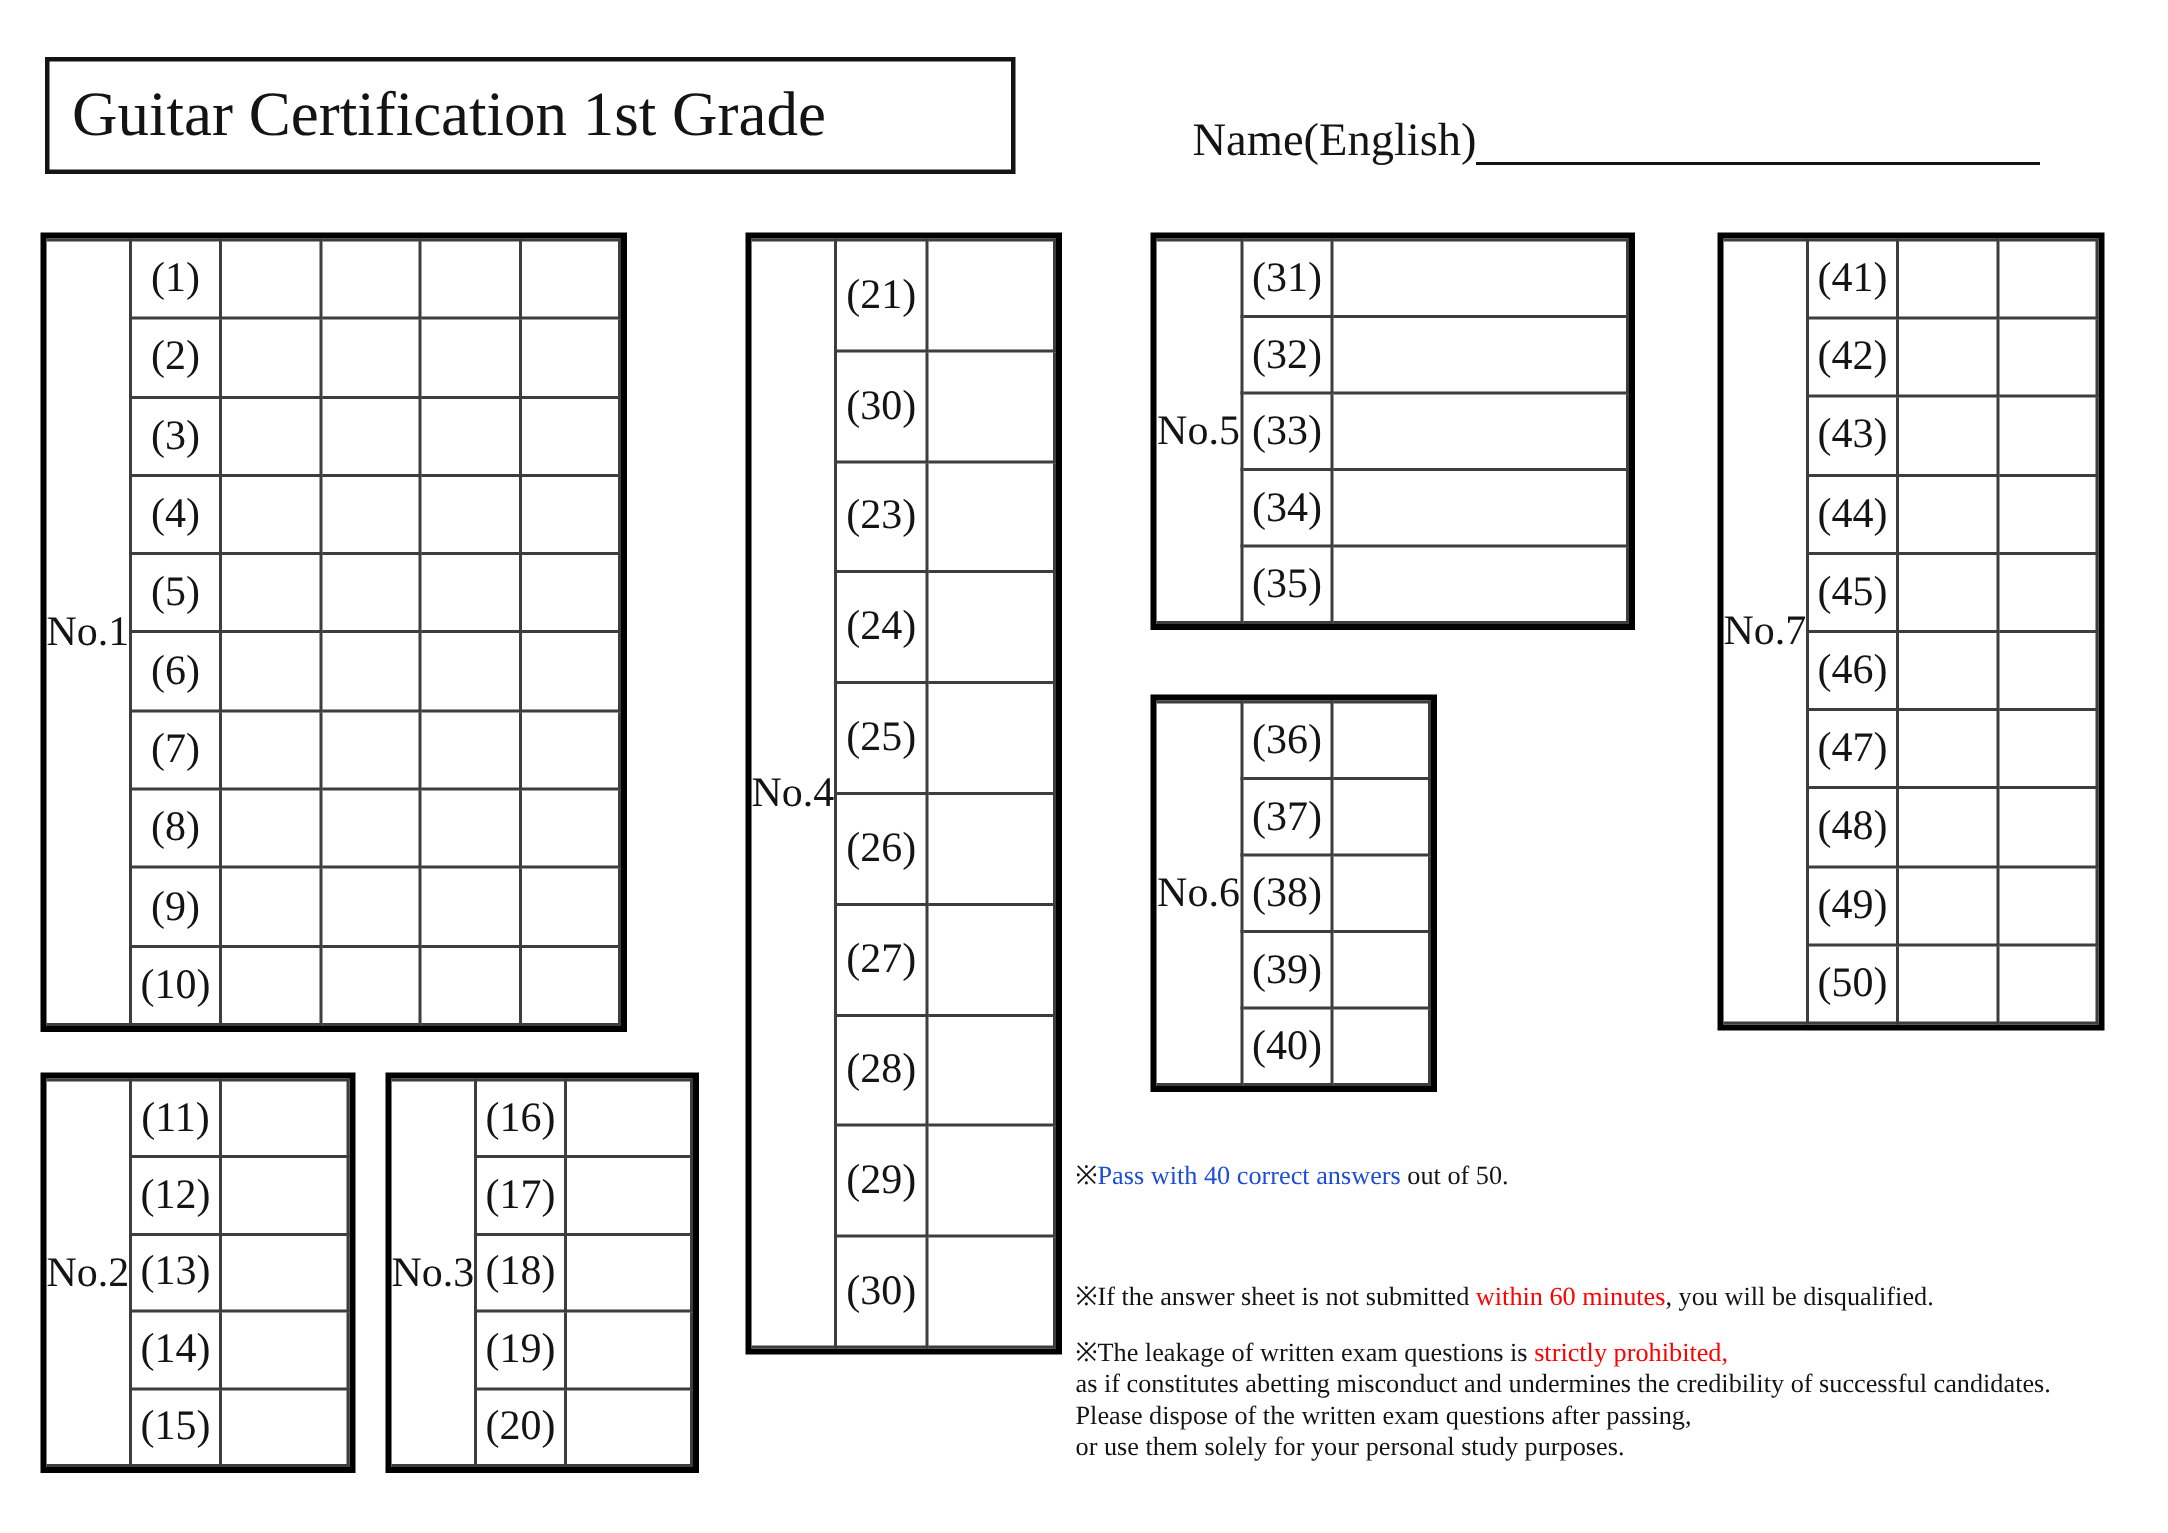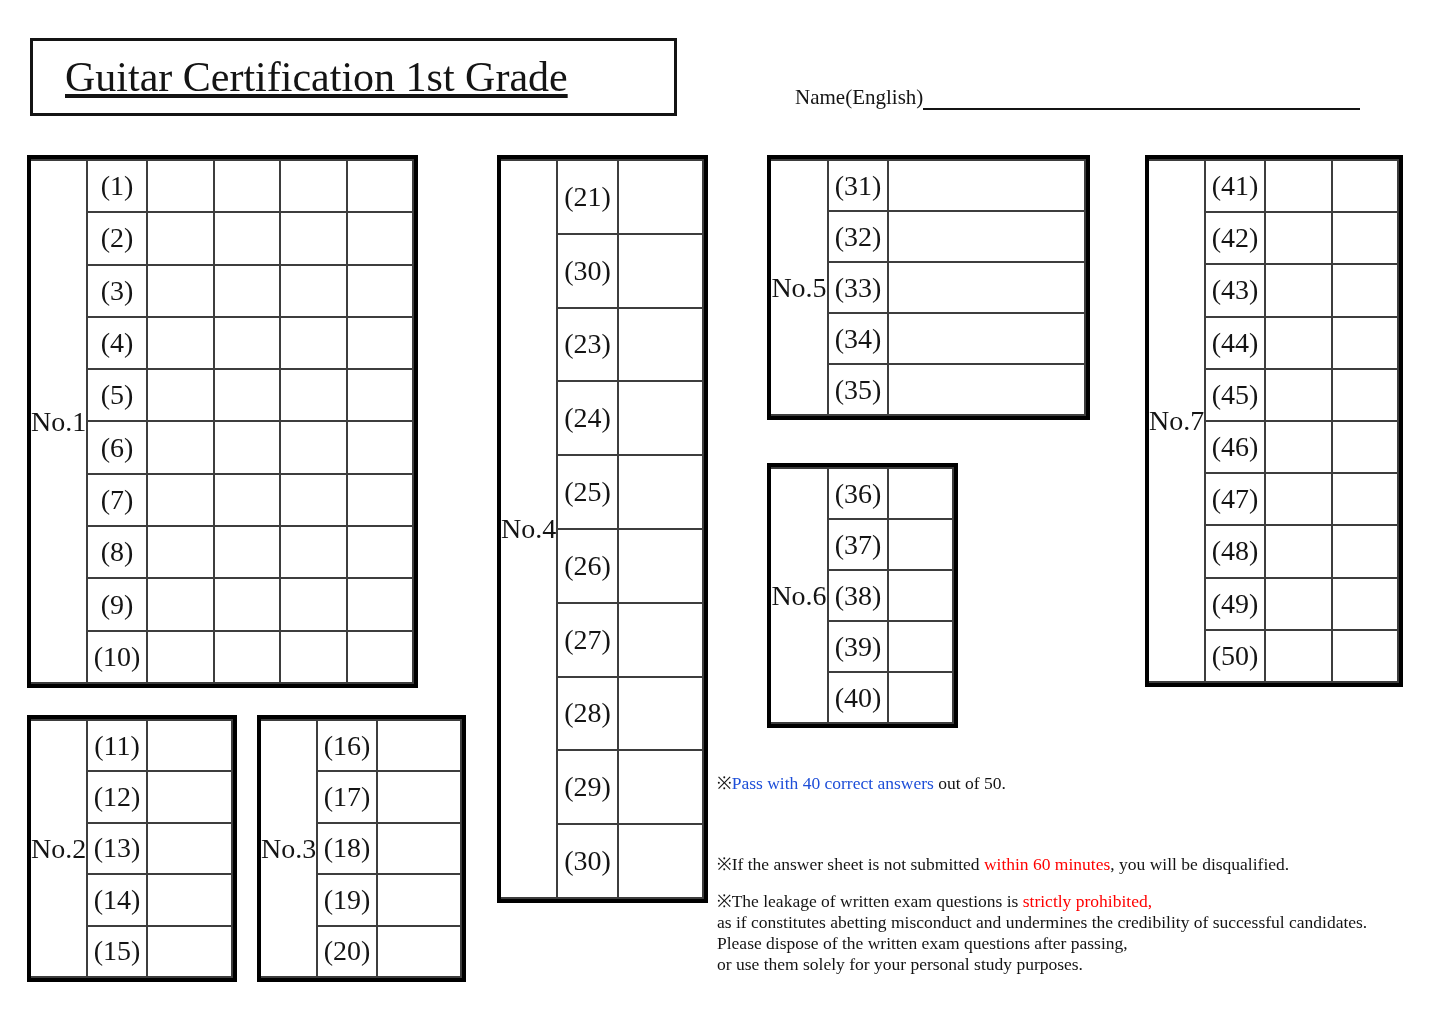--- a/index.html
+++ b/index.html
@@ -9,28 +9,27 @@
     background:#ffffff;
     font-family:"Liberation Serif", serif;
     color:#141414;
     overflow:hidden;
   }
   
   #title-box{
     position:absolute;left:30px;top:38px;width:647px;height:78px;
     box-sizing:border-box;border:3px solid #141414;
     display:flex;align-items:center;
-    padding-left:32px;font-size:42px;white-space:nowrap;
+    padding-left:15px;font-size:42px;white-space:nowrap;
     letter-spacing:0px;
-    text-decoration:underline;
   }
   
   #name-area{
     position:absolute;left:795px;top:66px;width:565px;height:44px;
-    display:flex;align-items:flex-end;font-size:21px;
+    display:flex;align-items:flex-end;font-size:31px;
   }
   #name-label{white-space:nowrap;line-height:1;padding-bottom:2px;}
   #name-line{flex:1;align-self:stretch;border-bottom:2px solid #141414;min-width:40px;font-size:26px;display:flex;align-items:flex-end;}
   
   .qtable{
     position:absolute;box-sizing:border-box;
     border:4px solid #000;background:#fff;
   }
   .qtable table{
     width:100%;height:100%;

